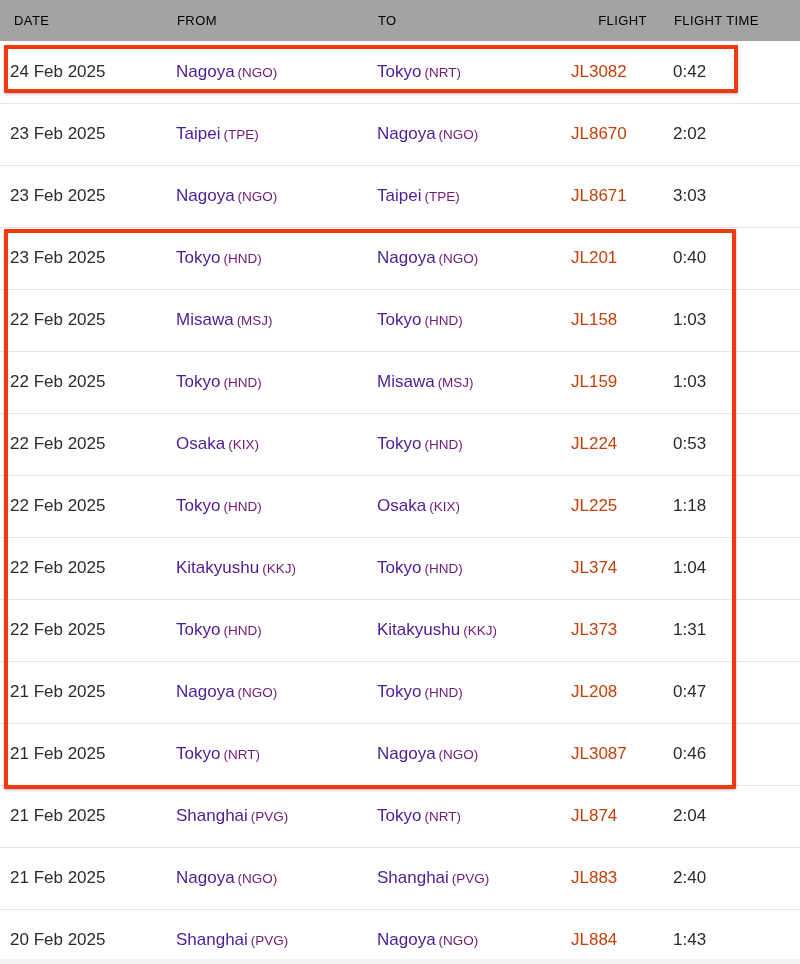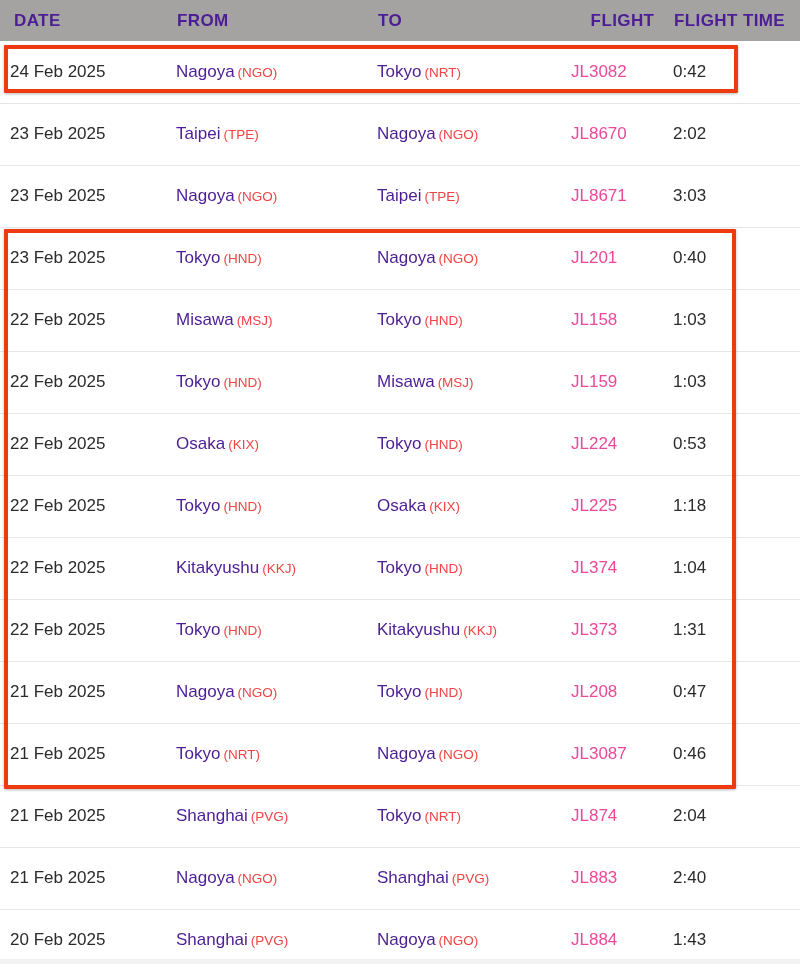--- a/index.html
+++ b/index.html
@@ -20,23 +20,23 @@
     border-collapse: collapse;
     table-layout: fixed;
   }
 
   
   thead tr {
     height: 41px;
     background: #a5a2a2;
   }
   thead th {
-    color: #4c1d95;
-    font-weight: 700;
-    font-size: 17px;
+    color: #000000;
+    font-weight: 400;
+    font-size: 13px;
     letter-spacing: 0.4px;
     text-align: left;
     vertical-align: middle;
     padding: 0;
     white-space: nowrap;
   }
   .col-date   { width: 162px; }
   .col-from   { width: 200px; }
   .col-to     { width: 193px; }
   .col-flight { width: 101px; }
@@ -63,26 +63,26 @@
   }
   tbody tr:last-child td {
     border-bottom: 1px solid #e6e6e6;
   }
   td.col-date { padding-left: 10px; }
 
   .city {
     color: #4c1d95;
   }
   .code {
-    color: #ef4444;
+    color: #701a75;
     font-size: 13.5px;
     margin-left: 3px;
   }
   .flight-link {
-    color: #ec4899;
+    color: #c2410c;
     text-decoration: none;
     font-size: 17px;
   }
 
   
   .highlight-box {
     position: absolute;
     border: 4px solid #ee3a10;
     box-sizing: border-box;
     pointer-events: none;

